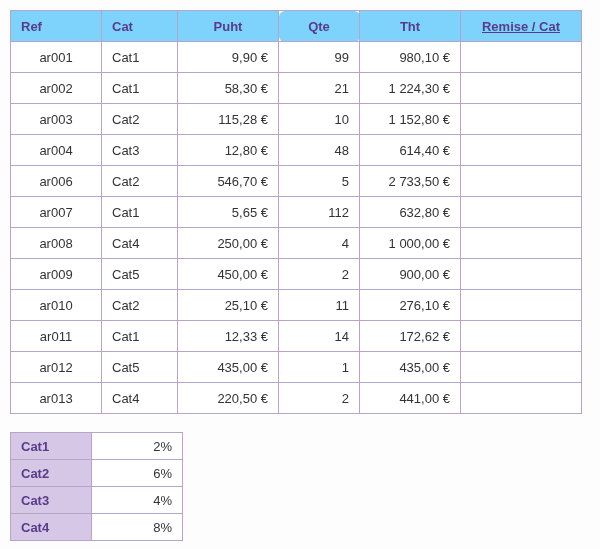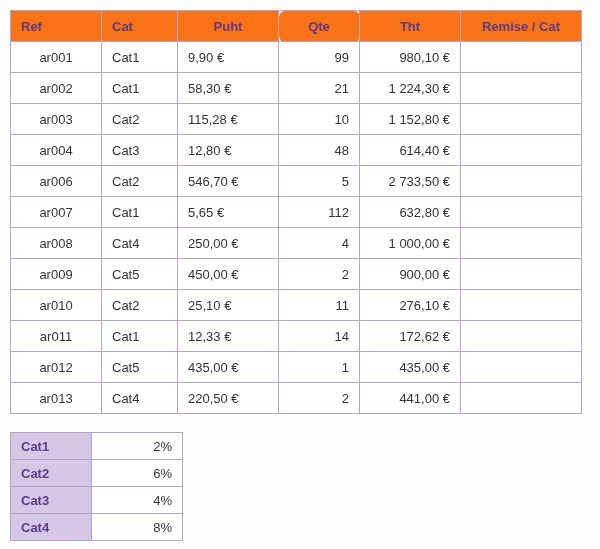--- a/index.html
+++ b/index.html
@@ -12,34 +12,34 @@
   table {
     border-collapse: collapse;
   }
   .main-table th, .main-table td {
     border: 1px solid #b8a4c9;
     padding: 6px 10px;
     height: 18px;
     box-sizing: content-box;
   }
   .main-table th {
-    background: #f97316;
+    background: #7dd3fc;
     color: #5a3b8a;
     font-weight: 700;
     text-align: left;
   }
   .main-table td {
     background: #ffffff;
   }
   .col-ref  { width: 70px; text-align: center; }
   .col-cat  { width: 55px; text-align: left; }
-  .col-puht { width: 80px; }
+  .col-puht { width: 80px; text-align: right; }
   .col-qte  { width: 60px; text-align: right; border-radius: 6px; }
   .col-tht  { width: 80px; text-align: right; }
-  .col-rem  { width: 100px; text-align: right; }
+  .col-rem  { width: 100px; text-align: right; text-decoration: underline; }
 
   th.col-puht, th.col-qte, th.col-tht, th.col-rem { text-align: center; }
 
   .discount-table {
     margin-top: 18px;
   }
   .discount-table th, .discount-table td {
     border: 1px solid #b8a4c9;
     padding: 5px 10px;
     height: 16px;

